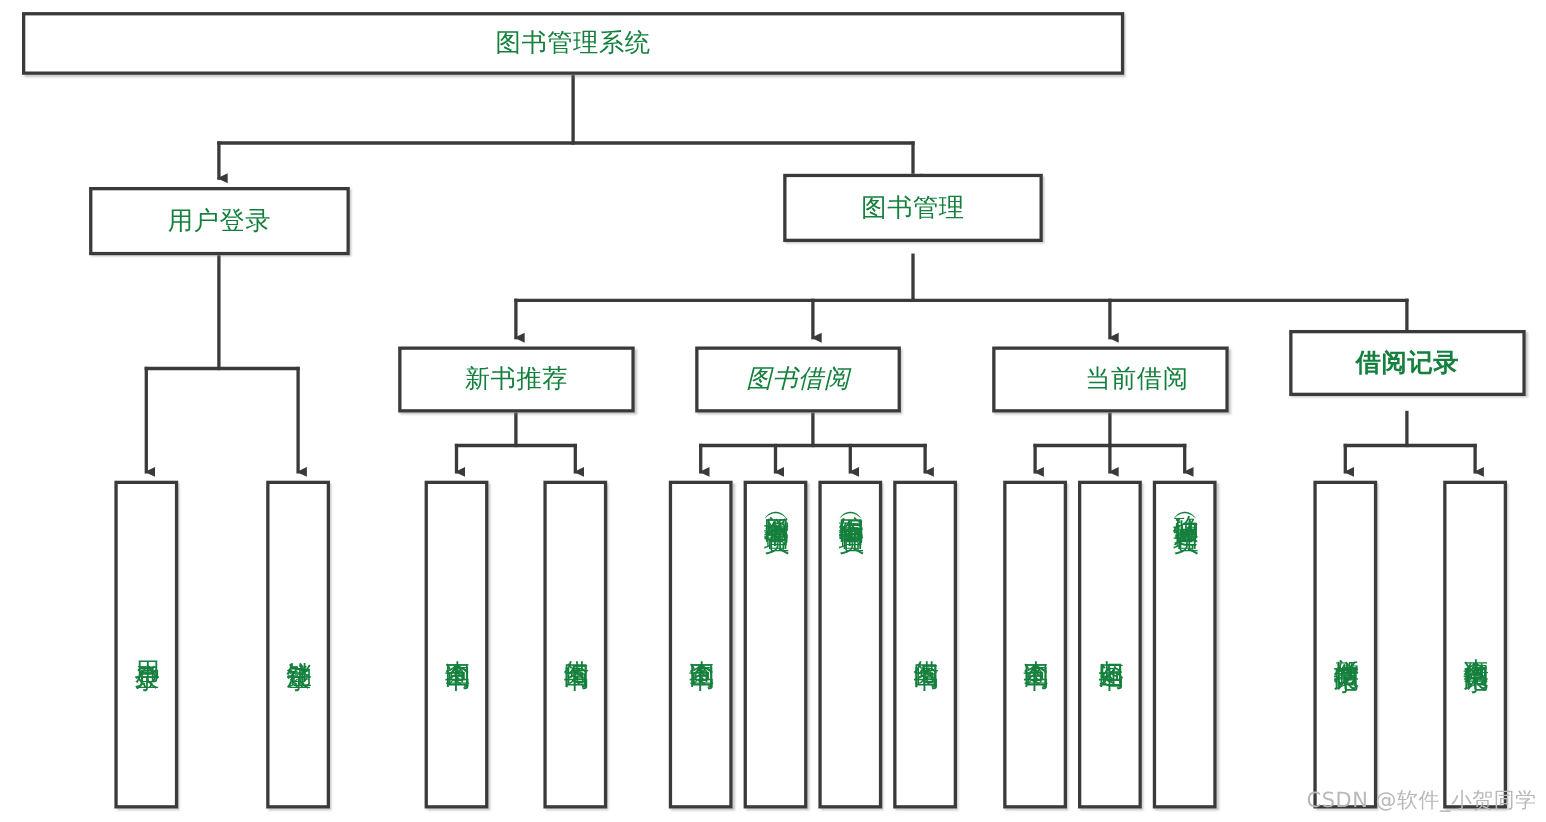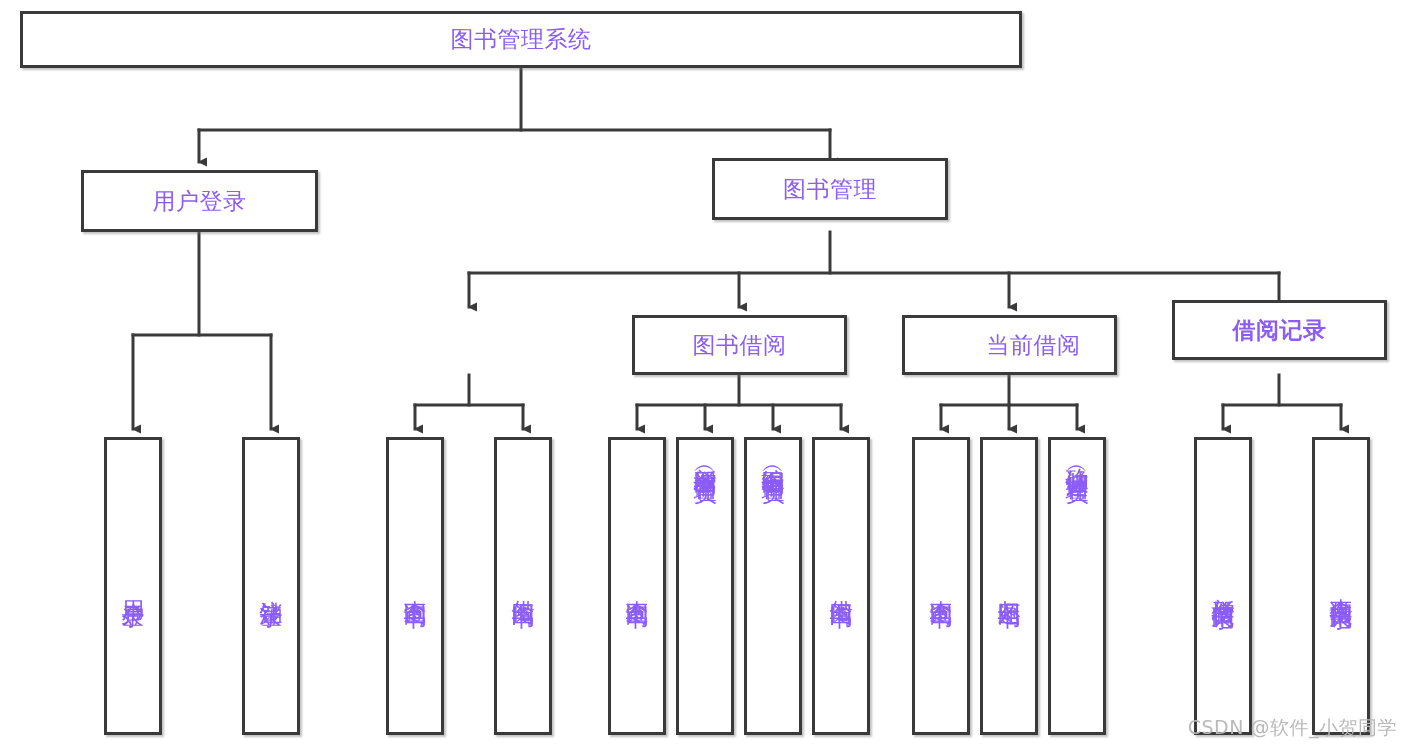--- a/index.html
+++ b/index.html
@@ -30,21 +30,21 @@
     position: absolute;
     box-sizing: border-box;
     border: 3px solid #3a3a3a;
     background: #ffffff;
     display: flex;
     align-items: center;
     justify-content: center;
     box-shadow: 2px 2px 2px rgba(120,120,120,0.45);
   }
   .node .label {
-    color: #8b5cf6;
+    color: #15803d;
     font-size: 23px;
     line-height: 1.05;
     letter-spacing: 0.5px;
     white-space: nowrap;
     text-align: center;
   }
   .node.vertical {
     align-items: flex-start;
     padding-top: 10px;
   }
@@ -134,22 +134,25 @@
   </div>
 
   <div class="node" style="left:81px; top:170px; width:237px; height:62px;">
     <span class="label">用户登录</span>
   </div>
 
   <div class="node" style="left:712px; top:158px; width:236px; height:62px;">
     <span class="label">图书管理</span>
   </div>
 
-
-  <div class="node" style="left:632px; top:315px; width:215px; height:60px;">
+  <div class="node" style="left:362px; top:315px; width:215px; height:60px;">
+    <span class="label">新书推荐</span>
+  </div>
+
+  <div class="node" style="left:632px; top:315px; width:187px; height:60px;font-style:italic;">
     <span class="label">图书借阅</span>
   </div>
 
   <div class="node" style="left:902px; top:315px; width:215px; height:60px;padding-left:48px;">
     <span class="label">当前借阅</span>
   </div>
 
   <div class="node" style="left:1172px; top:300px; width:215px; height:60px;font-weight:bold;">
     <span class="label">借阅记录</span>
   </div>

